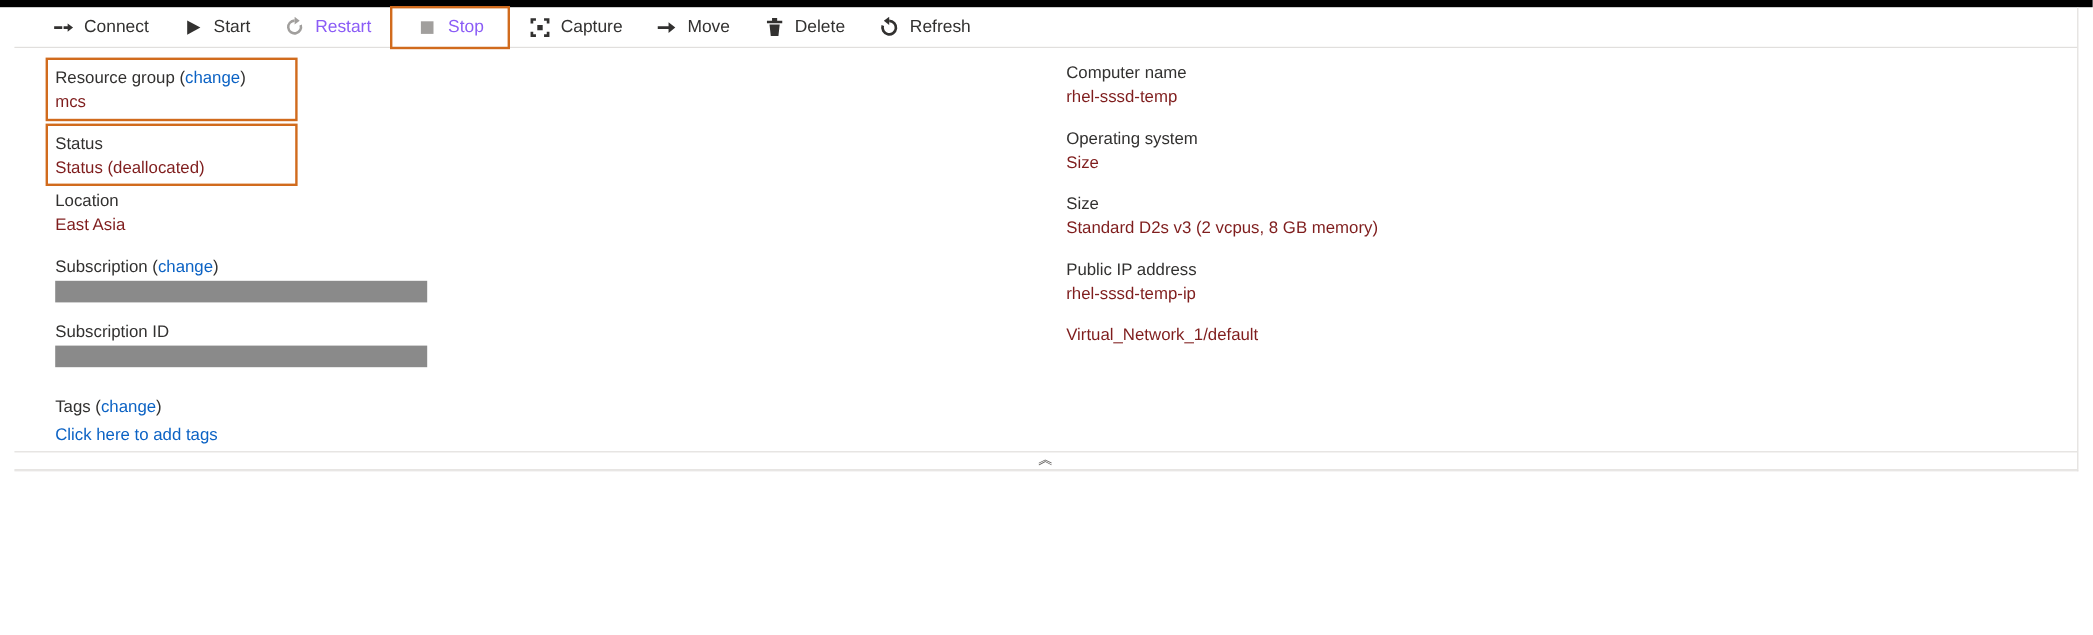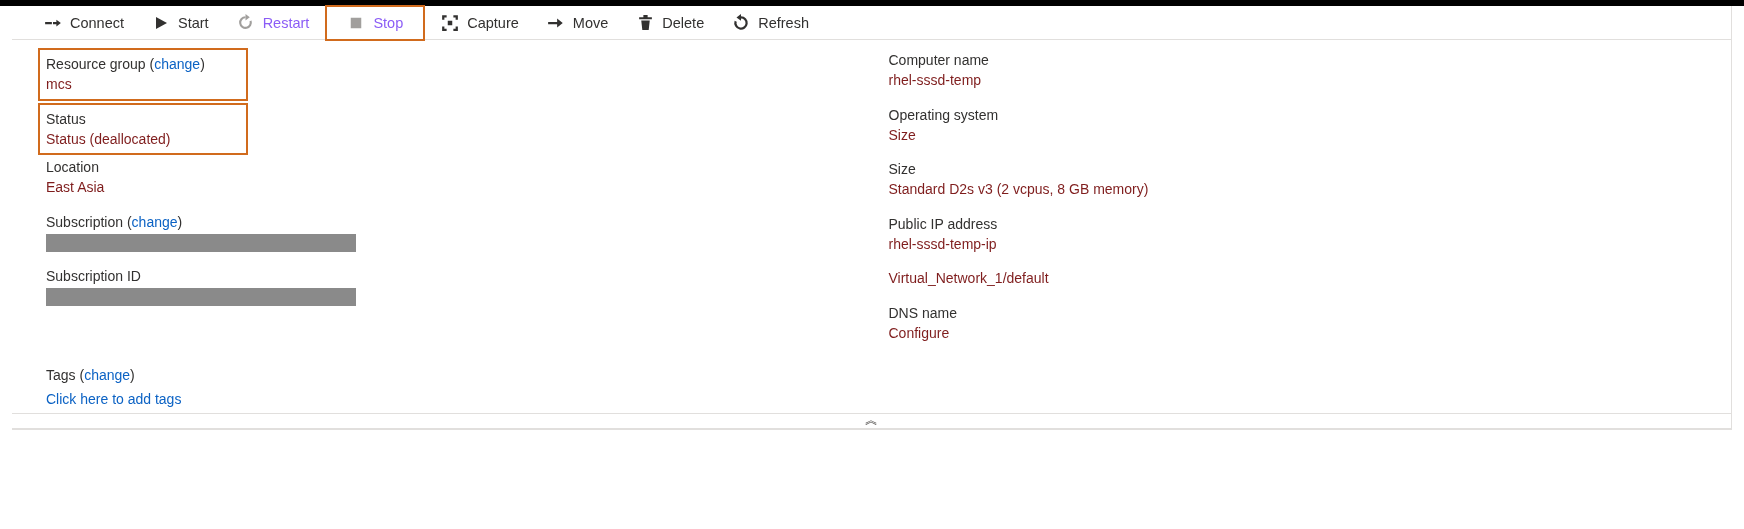--- a/index.html
+++ b/index.html
@@ -227,24 +227,20 @@
         <span class="label">Size</span>
         <span class="value">Standard D2s v3 (2 vcpus, 8 GB memory)</span>
       </div>
       <div class="prop">
         <span class="label">Public IP address</span>
         <span class="value link">rhel-sssd-temp-ip</span>
       </div>
       <div class="prop">
         <span class="value link">Virtual_Network_1/default</span>
       </div>
-      <div class="prop">
-        <span class="label">DNS name</span>
-        <span class="value link">Configure</span>
-      </div>
     </div>
   </div>
 
   <div class="tags-area">
     <div style="margin-bottom:8px">
       <span>Tags</span>
       (<span class="link">change</span>)
     </div>
     <div class="link">Click here to add tags</div>
   </div>

